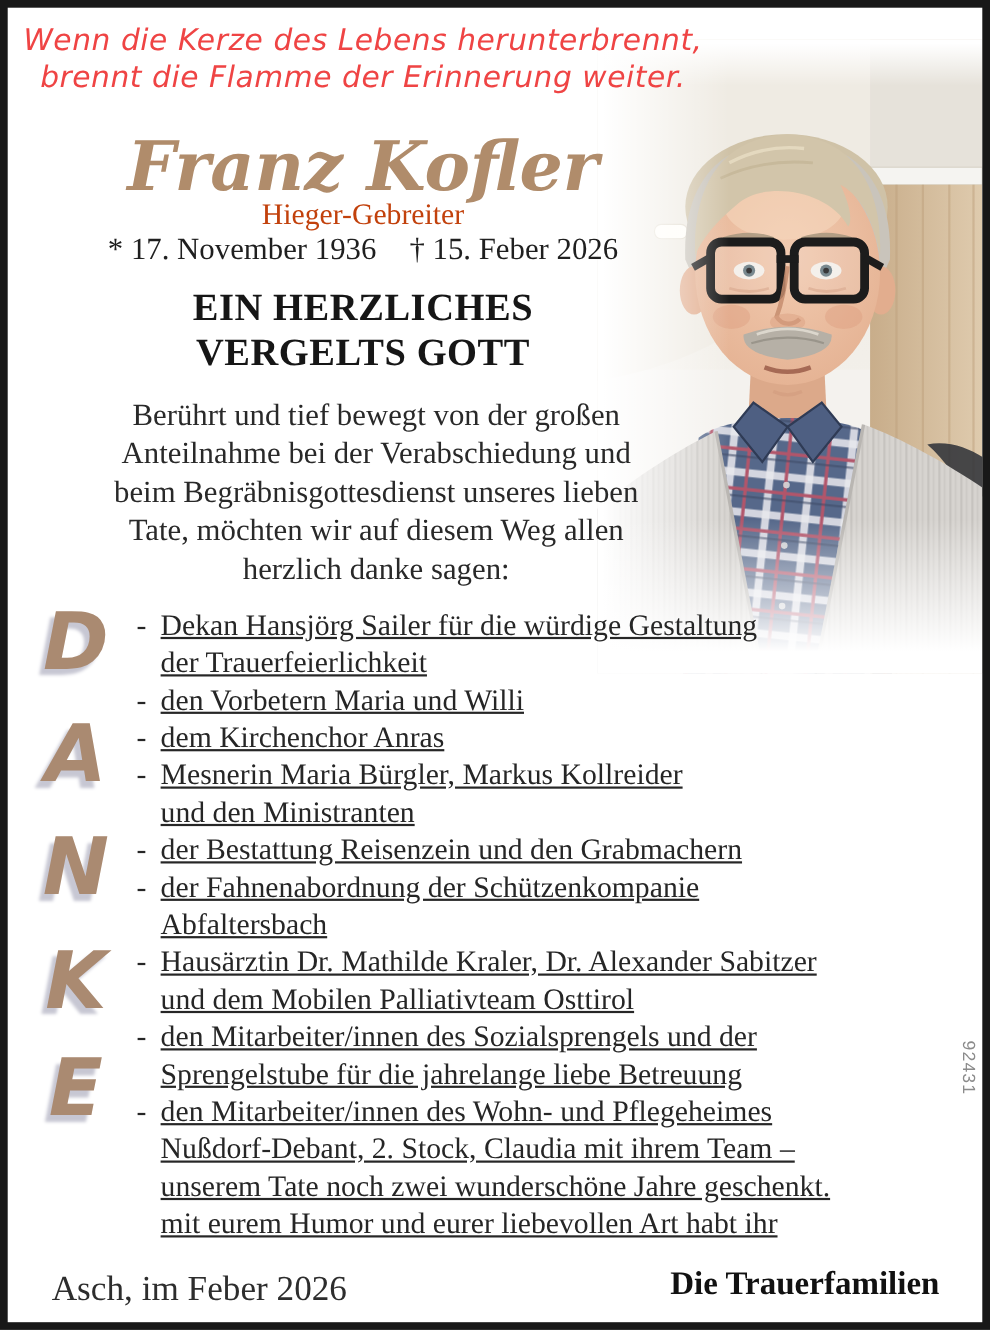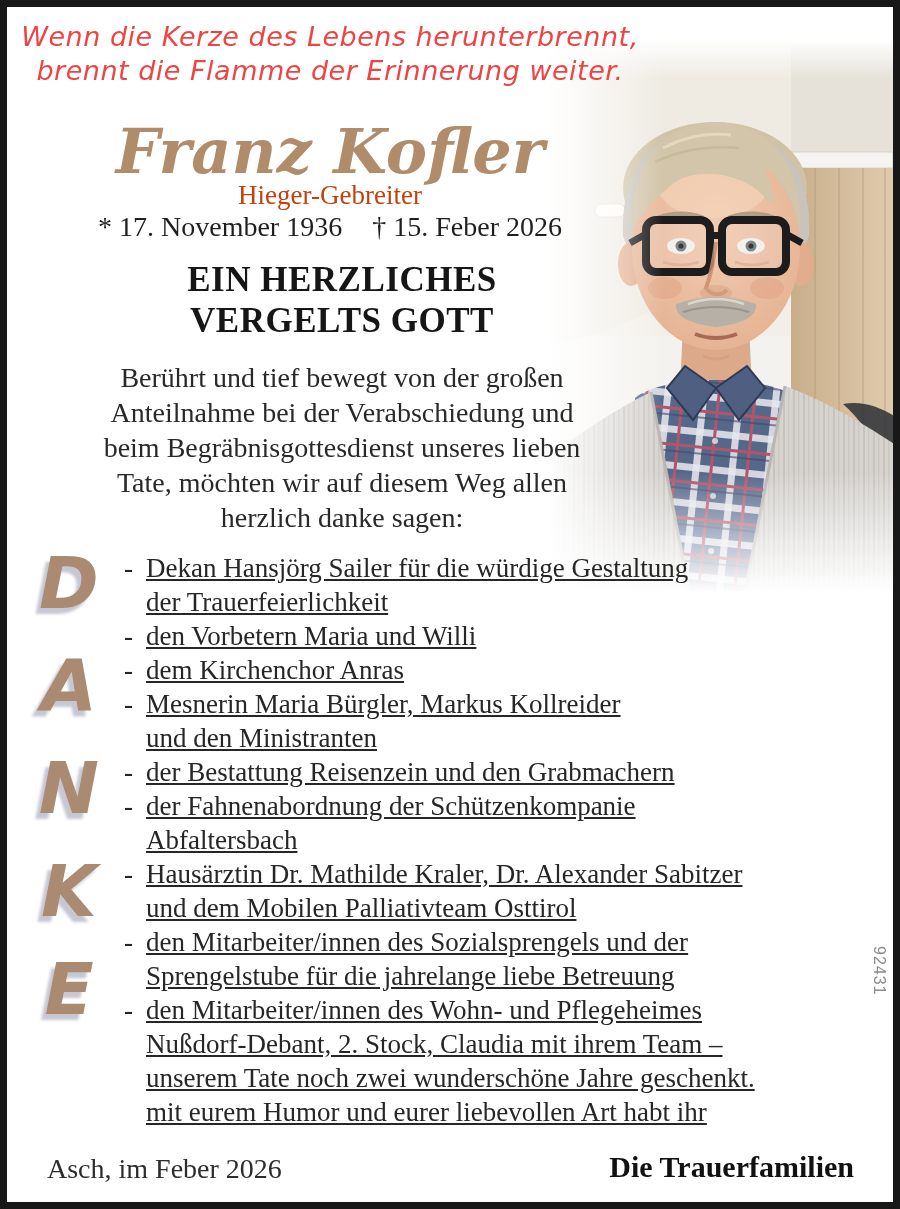--- a/index.html
+++ b/index.html
@@ -21,40 +21,40 @@
 
   
   .block{position:absolute;left:0;width:660px;text-align:center;z-index:10;}
   .quote{top:20px;font-family:"DejaVu Sans",sans-serif;font-style:italic;
          font-size:27px;line-height:34px;color:#ef4444;letter-spacing:.5px;}
   .name{top:116px;font-family:"DejaVu Serif",serif;font-style:italic;font-weight:700;
         font-size:62px;line-height:72px;color:#b08c6b;}
   .subname{top:180px;font-size:27px;line-height:30px;color:#c2410c;}
   .dates{top:211px;font-size:28px;line-height:32px;color:#1f1f1f;}
   .dates .death{margin-left:30px;}
-  .heading{top:259px;font-size:35px;font-weight:700;line-height:41px;color:#161616;letter-spacing:.5px;padding-left:12px;}
+  .heading{top:259px;font-size:35px;font-weight:700;line-height:41px;color:#161616;letter-spacing:.5px;}
   .intro{top:360px;font-size:28px;line-height:35px;color:#292929;}
   .intro div{white-space:nowrap;padding-left:24px;}
 
   
   .danke-letter{position:absolute;left:26px;width:86px;text-align:center;z-index:10;
      font-family:"DejaVu Sans",sans-serif;font-style:italic;font-weight:bold;
      font-size:72px;line-height:80px;color:#aa8a71;
      text-shadow:-5px 6px 3px #c7c7d3;}
   .dl-0{top:543px;} .dl-1{top:645px;} .dl-2{top:748px;} .dl-3{top:851px;} .dl-4{top:949px;}
 
   
   .thanks{position:absolute;left:124px;top:551px;width:772px;z-index:10;
           font-size:27px;line-height:34px;color:#262626;text-align:left;}
   .t-line{white-space:nowrap;text-decoration:underline;}
   .t-first .dash{display:inline-block;width:22px;}
   .t-cont{padding-left:22px;}
 
   
-  .footer-place{position:absolute;left:47px;top:1153px;font-size:28px;color:#2d2d2d;z-index:10;}
+  .footer-place{position:absolute;left:47px;top:1153px;font-size:32px;color:#2d2d2d;z-index:10;}
   .footer-sign{position:absolute;right:46px;top:1150px;font-size:30px;font-weight:700;color:#111;z-index:10;}
 
   
   .side-code{position:absolute;right:12px;top:946px;writing-mode:vertical-rl;z-index:10;
      font-family:"Liberation Sans",sans-serif;font-size:16px;color:#8b8b8b;letter-spacing:1px;}
 </style>
 </head>
 <body>
 
 <div class="card">

